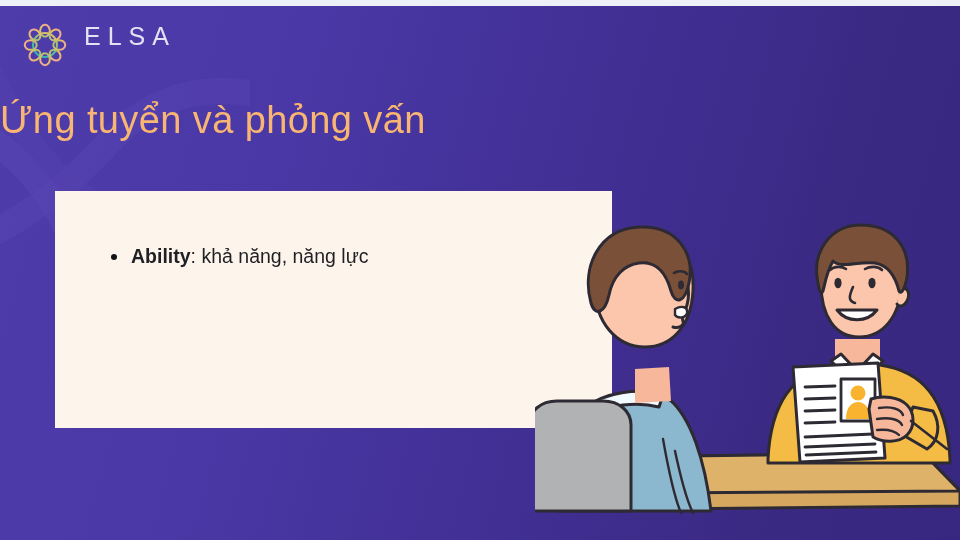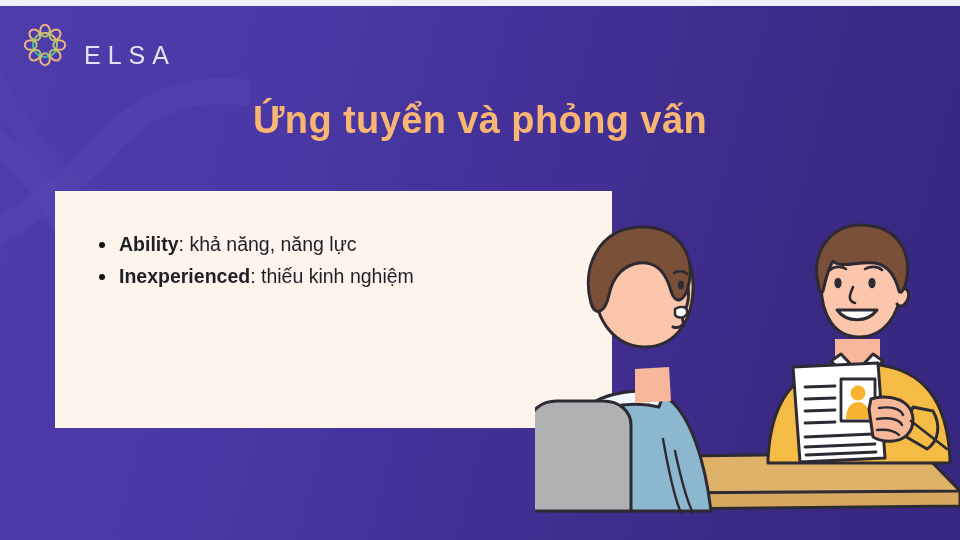--- a/index.html
+++ b/index.html
@@ -38,59 +38,59 @@
     width: 340px; height: 300px;
     opacity: .55;
     pointer-events: none;
   }
 
   
   .logo-wrap {
     position: absolute;
     left: 22px; top: 16px;
     display: flex;
-    align-items: flex-end;
+    align-items: flex-start;
     gap: 16px;
     height: 46px;
   }
   .logo-mark { width: 46px; height: 46px; display:block; }
   .logo-text {
     color: #e4e1f3;
     font-size: 25px;
     letter-spacing: 7px;
     font-weight: 400;
     line-height: 1;
     padding-top: 2px;
   }
 
   
   .title {
     position: absolute;
     left: 0; top: 66px;
     width: 960px;
-    text-align: center;
+    text-align: left;
     color: #f9b572;
     font-size: 38px;
-    font-weight: 700;
+    font-weight: 400;
     letter-spacing: .4px;
     line-height: 1.22;
     white-space: nowrap;
   }
 
   
   .card {
     position: absolute;
     left: 55px; top: 185px;
     width: 557px; height: 237px;
     background: #fdf4ec;
     box-sizing: border-box;
   }
   .bullets {
     list-style: none;
-    margin: 0;
+    margin: 12px;
     padding: 38px 0 0 42px;
   }
   .bullets li {
     position: relative;
     font-size: 19.5px;
     line-height: 1.62;
     color: #1f2024;
     padding-left: 22px;
     white-space: nowrap;
   }
@@ -152,21 +152,20 @@
         </g>
       </svg>
       <span class="logo-text">ELSA</span>
     </div>
 
     <h1 class="title">Ứng tuyển và phỏng vấn</h1>
 
     <div class="card">
       <ul class="bullets">
         <li><span class="term">Ability</span><span>: </span><span>khả năng, năng lực</span></li>
-        <li><span class="term">Inexperienced</span><span>: </span><span>thiếu kinh nghiệm</span></li>
       </ul>
     </div>
 
     <svg class="illo" viewBox="0 0 425 335" fill="none">
       <g stroke="#2e2a33" stroke-width="3" stroke-linejoin="round" stroke-linecap="round">
 
         <g>
           <path d="M150 245 L388 242 L425 280 L425 295 L120 298 Z" fill="#d6a85f"></path>
           <path d="M150 245 L388 242 L425 280 L120 282 Z" fill="#dfb26a"></path>
         </g>

